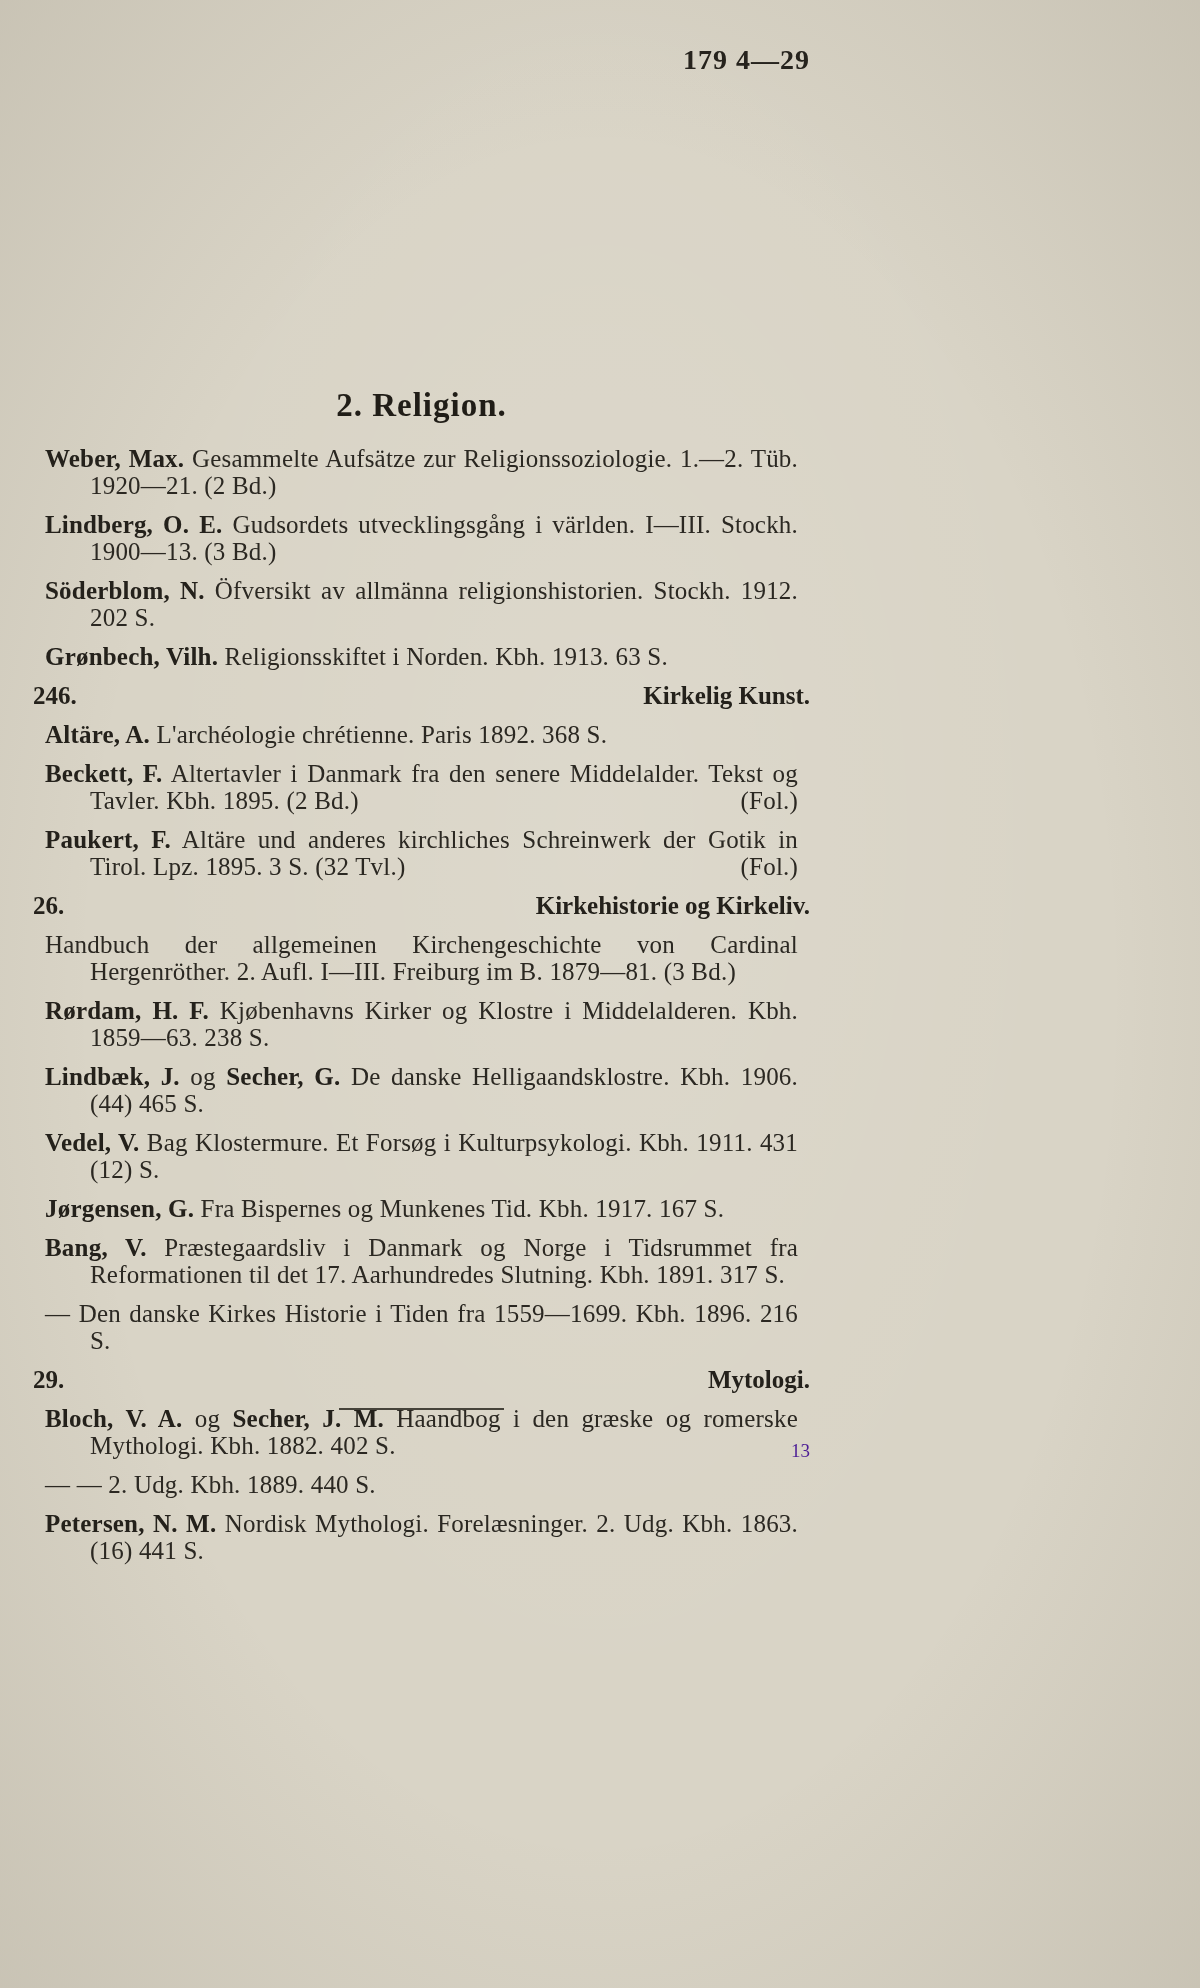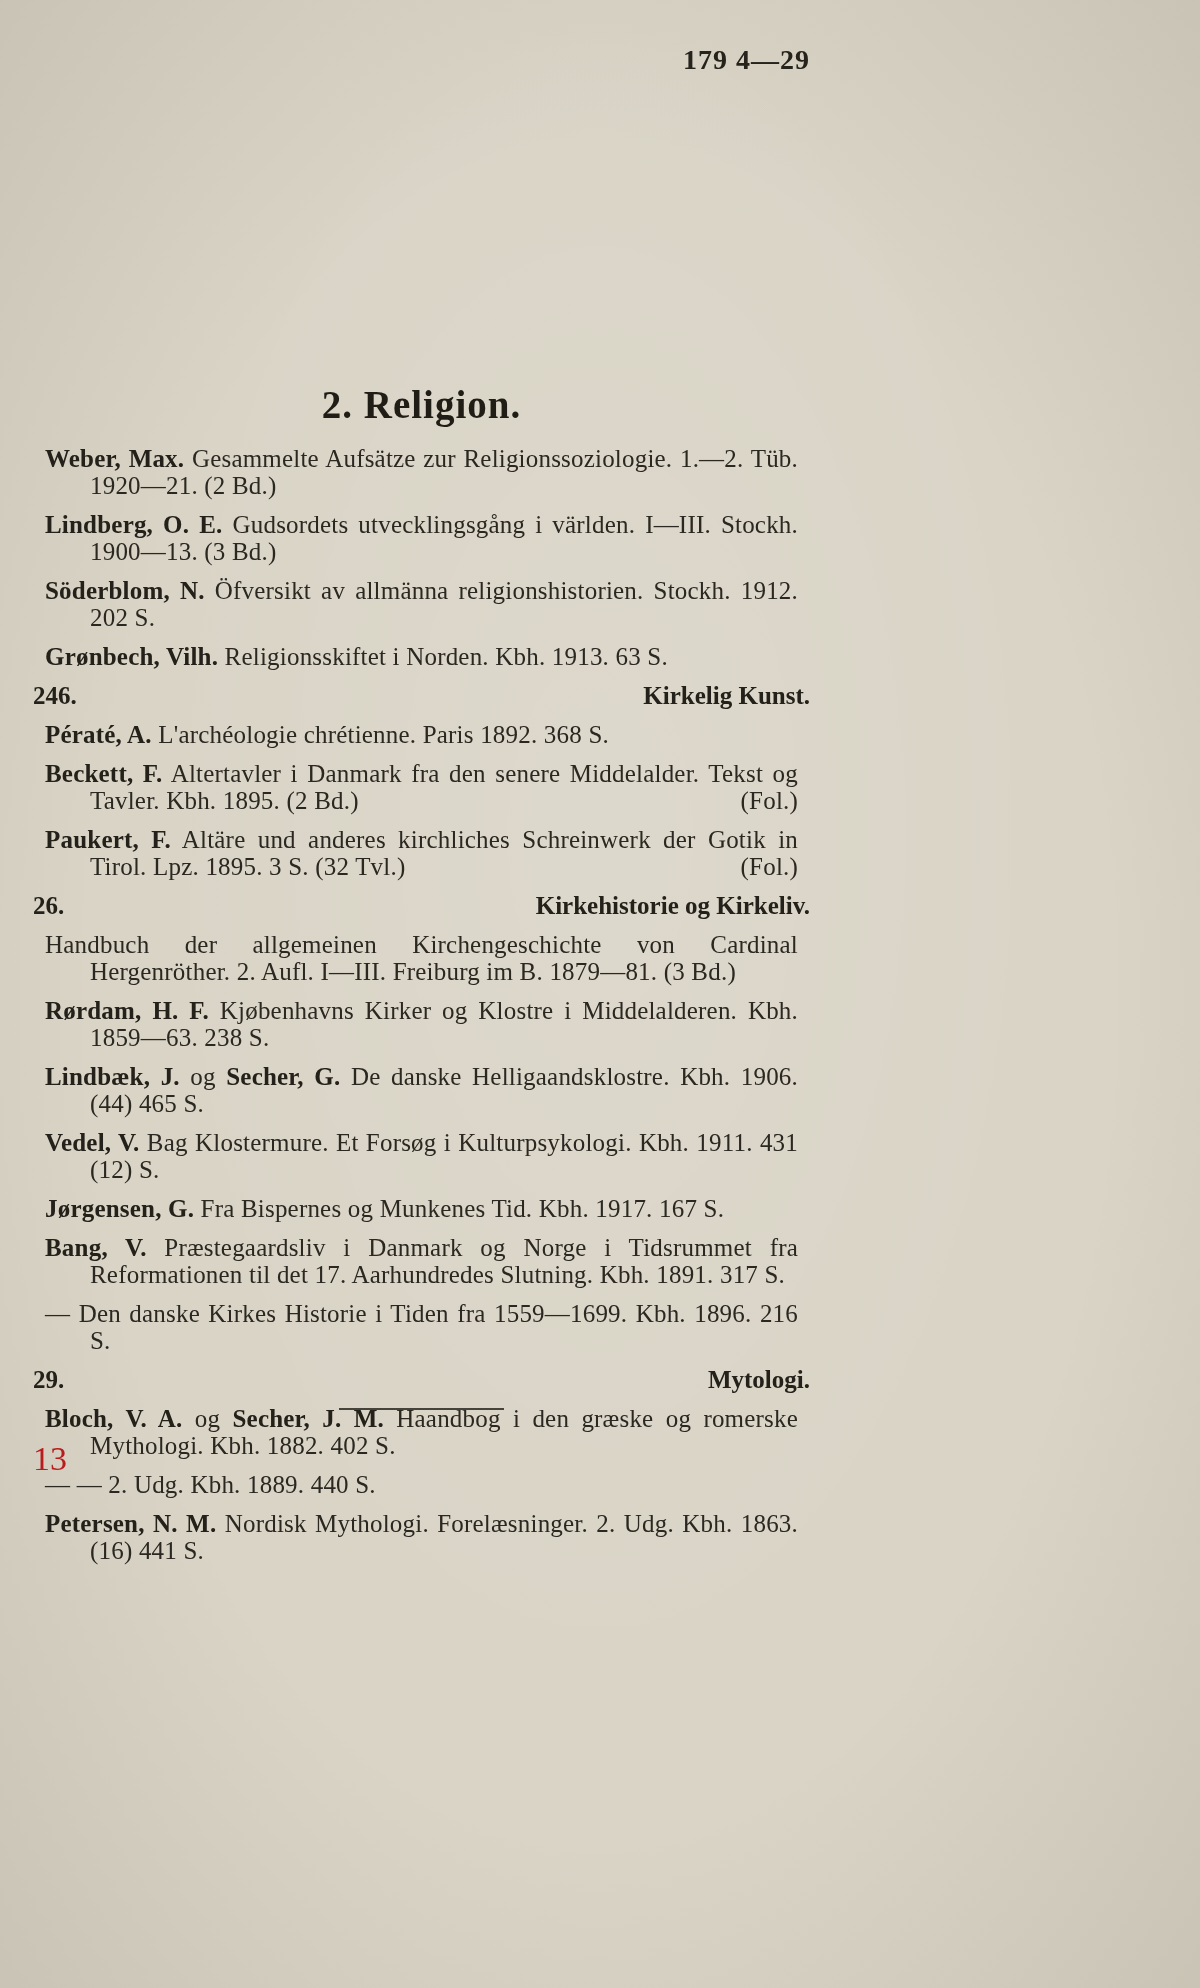--- a/index.html
+++ b/index.html
@@ -37,21 +37,21 @@
   .content {
     position: absolute;
     left: 33px;
     top: 382px;
     width: 777px;
   }
   .page-title {
     margin: 0 0 17px 0;
     text-align: center;
     font-weight: bold;
-    font-size: 39px;
+    font-size: 33px;
     line-height: 46px;
     letter-spacing: 1px;
     color: #201d17;
   }
   .section-head {
     display: flex;
     justify-content: space-between;
     font-weight: bold;
     font-size: 25px;
     line-height: 27px;
@@ -82,44 +82,44 @@
     top: 1408px;
     left: 339px;
     width: 165px;
     border-top: 2px solid #46433a;
   }
   .page-num {
     position: absolute;
     top: 1440px;
     left: 33px;
     width: 777px;
-    text-align: left;
-    font-size: 34px;
-    color: #b91c1c;
+    text-align: right;
+    font-size: 19px;
+    color: #4c1d95;
   }
 </style>
 </head>
 <body>
 
 <div class="paper-texture"></div>
 
 <div class="header-ref">179 4—29</div>
 
 <div class="content">
   <h1 class="page-title">2. Religion.</h1>
   <div id="sections">
       <p class="entry"><span class="author">Weber, Max.</span><span> Gesammelte Aufsätze zur Religionssoziologie. 1.—2. Tüb. 1920—21. (2 Bd.)</span></p>
       <p class="entry"><span class="author">Lindberg, O. E.</span><span> Gudsordets utvecklingsgång i världen. I—III. Stockh. 1900—13. (3 Bd.)</span></p>
       <p class="entry"><span class="author">Söderblom, N.</span><span> Öfversikt av allmänna religionshistorien. Stockh. 1912. 202 S.</span></p>
       <p class="entry"><span class="author">Grønbech, Vilh.</span><span> Religionsskiftet i Norden. Kbh. 1913. 63 S.</span></p>
       <div class="section-head">
         <span>246.</span>
         <span>Kirkelig Kunst.</span>
       </div>
-      <p class="entry"><span class="author">Pératé, A.</span><span> L'archéologie chrétienne. Paris 1892. 368 S.</span></p>
+      <p class="entry"><span class="author">Altäre, A.</span><span> L'archéologie chrétienne. Paris 1892. 368 S.</span></p>
       <p class="entry"><span class="author">Beckett, F.</span><span> Altertavler i Danmark fra den senere Middelalder. Tekst og Tavler. Kbh. 1895. (2 Bd.)</span><span class="right-note">(Fol.)</span></p>
       <p class="entry"><span class="author">Paukert, F.</span><span> Altäre und anderes kirchliches Schreinwerk der Gotik in Tirol. Lpz. 1895. 3 S. (32 Tvl.)</span><span class="right-note">(Fol.)</span></p>
       <div class="section-head">
         <span>26.</span>
         <span>Kirkehistorie og Kirkeliv.</span>
       </div>
       <p class="entry"><span>Handbuch der allgemeinen Kirchengeschichte von Cardinal Hergenröther. 2. Aufl. I—III. Freiburg im B. 1879—81. (3 Bd.)</span></p>
       <p class="entry"><span class="author">Rørdam, H. F.</span><span> Kjøbenhavns Kirker og Klostre i Middelalderen. Kbh. 1859—63. 238 S.</span></p>
       <p class="entry"><span class="author">Lindbæk, J.</span><span> og </span><span class="author">Secher, G.</span><span> De danske Helligaandsklostre. Kbh. 1906. (44) 465 S.</span></p>
       <p class="entry"><span class="author">Vedel, V.</span><span> Bag Klostermure. Et Forsøg i Kulturpsykologi. Kbh. 1911. 431 (12) S.</span></p>

